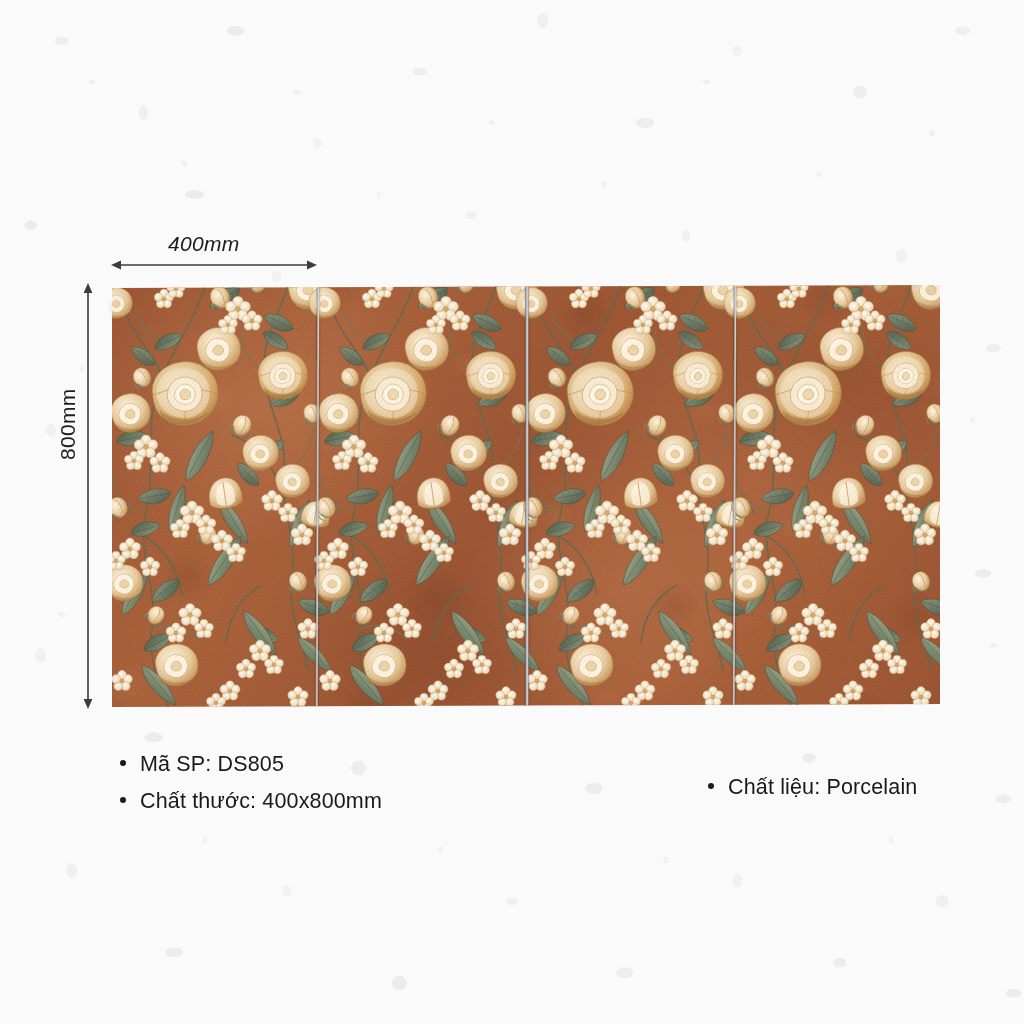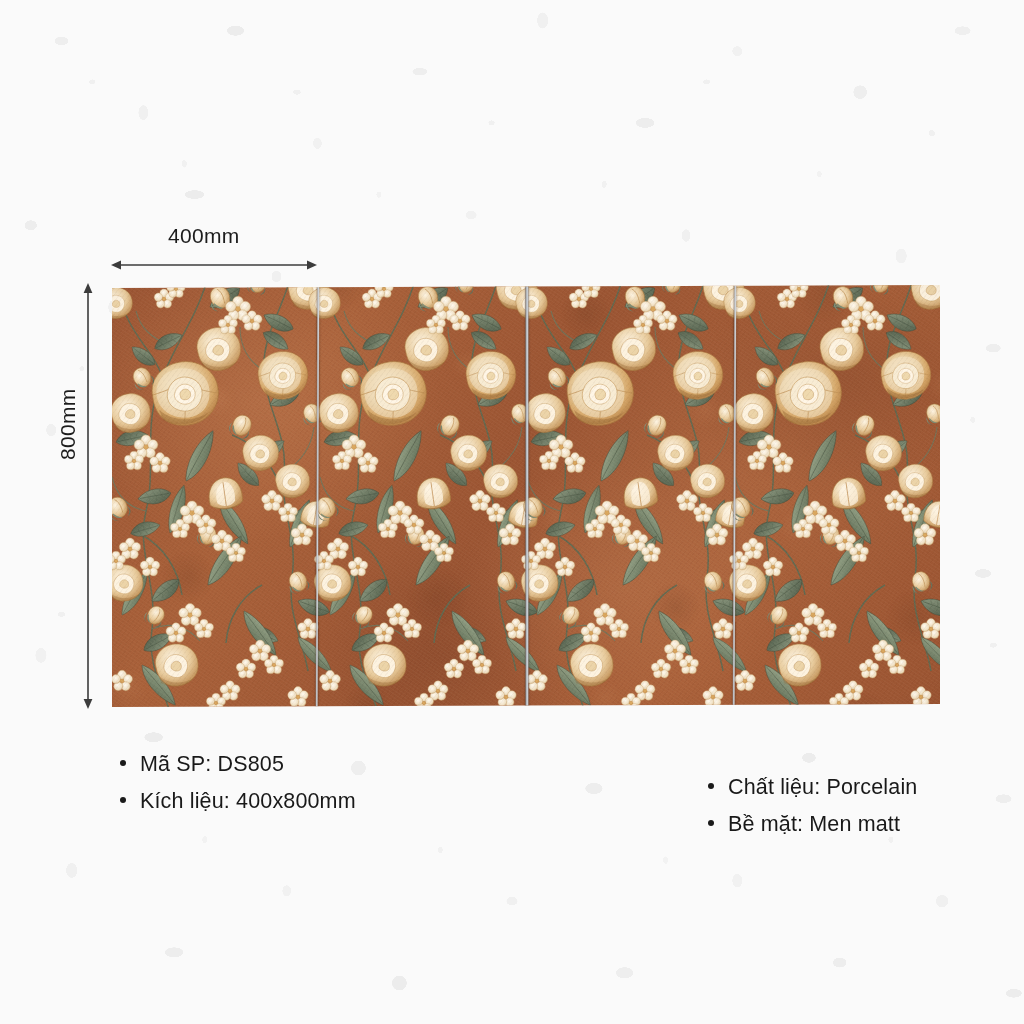--- a/index.html
+++ b/index.html
@@ -106,21 +106,21 @@
   }
 
   
   .dim-label{
     position:absolute;
     color:#1c1c1c;
     font-size:21px;
     letter-spacing:.3px;
     white-space:nowrap;
   }
-  #label-width{ left:168px; top:224px; }
+  #label-width{ left:168px; top:232px;font-style:italic; }
   #label-height{
     left:56px; top:460px;
     transform:rotate(-90deg);
     transform-origin:left top;
   }
   .arrow-h{ position:absolute; left:110px; top:255px; width:208px; height:20px; }
   .arrow-v{ position:absolute; left:78px; top:282px; width:20px; height:428px; }
 
   
   #tile-panel{
@@ -455,28 +455,24 @@
     <div class="seam" id="seam-3"></div>
   </div>
 
   <div class="spec-col" id="spec-left">
     <div class="spec-item">
       <span class="spec-bullet"></span>
       <span>Mã SP: DS805</span>
     </div>
     <div class="spec-item">
       <span class="spec-bullet"></span>
-      <span>Kích liệu: 400x800mm</span>
+      <span>Chất thước: 400x800mm</span>
     </div>
   </div>
 
   <div class="spec-col" id="spec-right">
     <div class="spec-item">
       <span class="spec-bullet"></span>
       <span>Chất liệu: Porcelain</span>
     </div>
-    <div class="spec-item">
-      <span class="spec-bullet"></span>
-      <span>Bề mặt: Men matt</span>
-    </div>
   </div>
 
 </div>
 
 </body></html>

